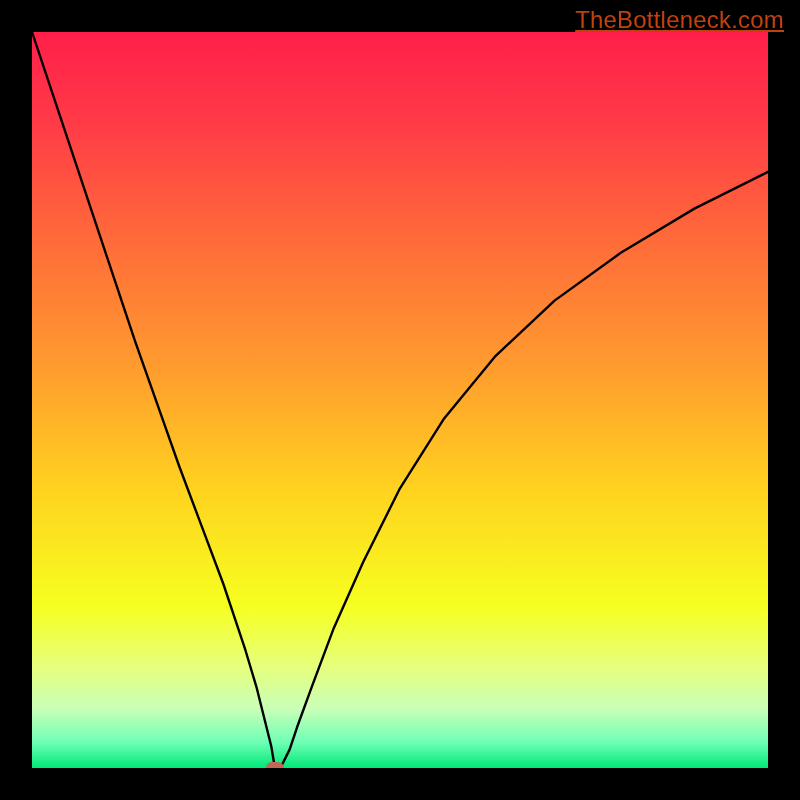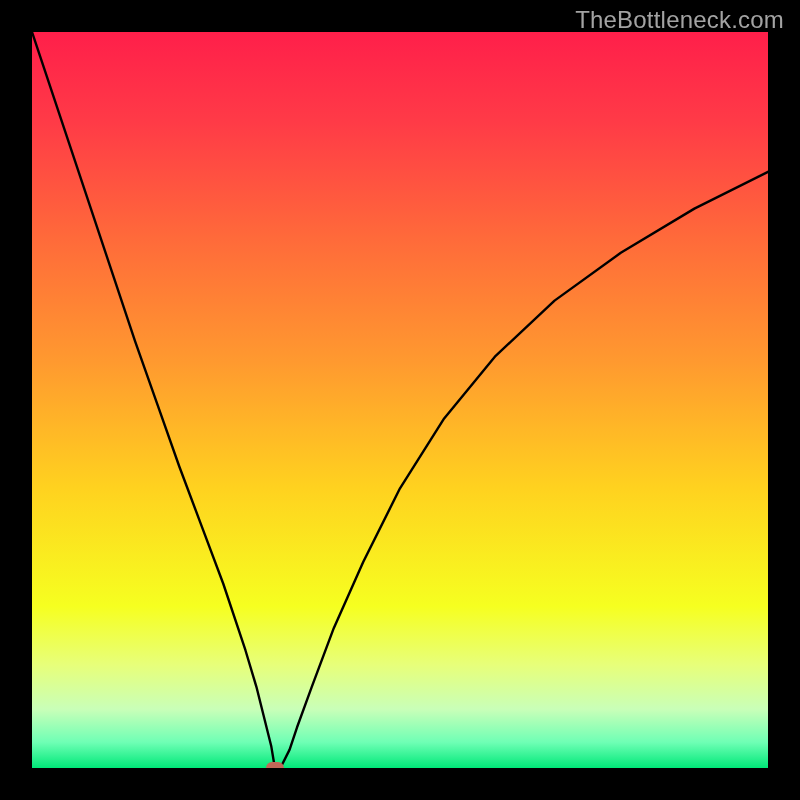--- a/index.html
+++ b/index.html
@@ -31,24 +31,25 @@
     left: 0;
     top: 0;
     width: 100%;
     height: 100%;
     overflow: visible;
   }
   .watermark {
     position: absolute;
     top: 6px;
     right: 16px;
-    color: #a3a3a3;
+    color: #c2410c;
     font-size: 24px;
     font-weight: 500;
     letter-spacing: 0.2px;
+    text-decoration: underline;
   }
   .min-marker {
     position: absolute;
     width: 18px;
     height: 12px;
     border-radius: 6px;
     background: #c06858;
     transform: translate(-50%, -50%);
   }
 </style>

